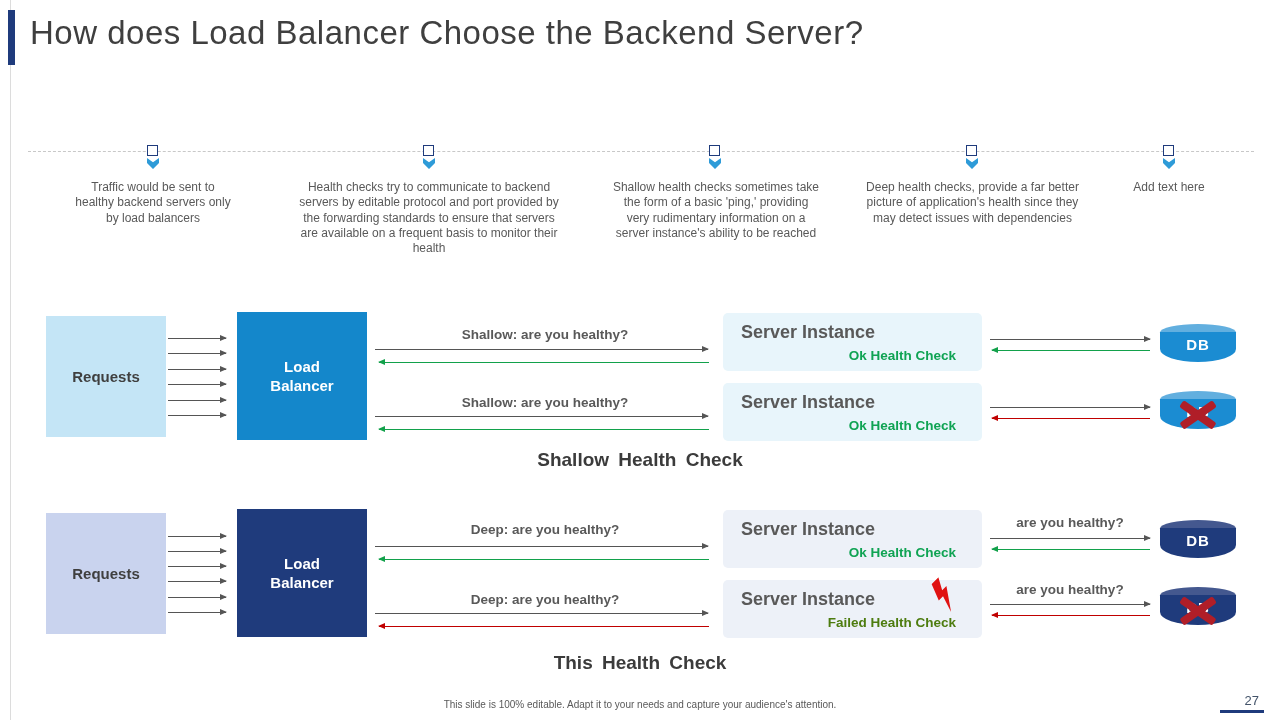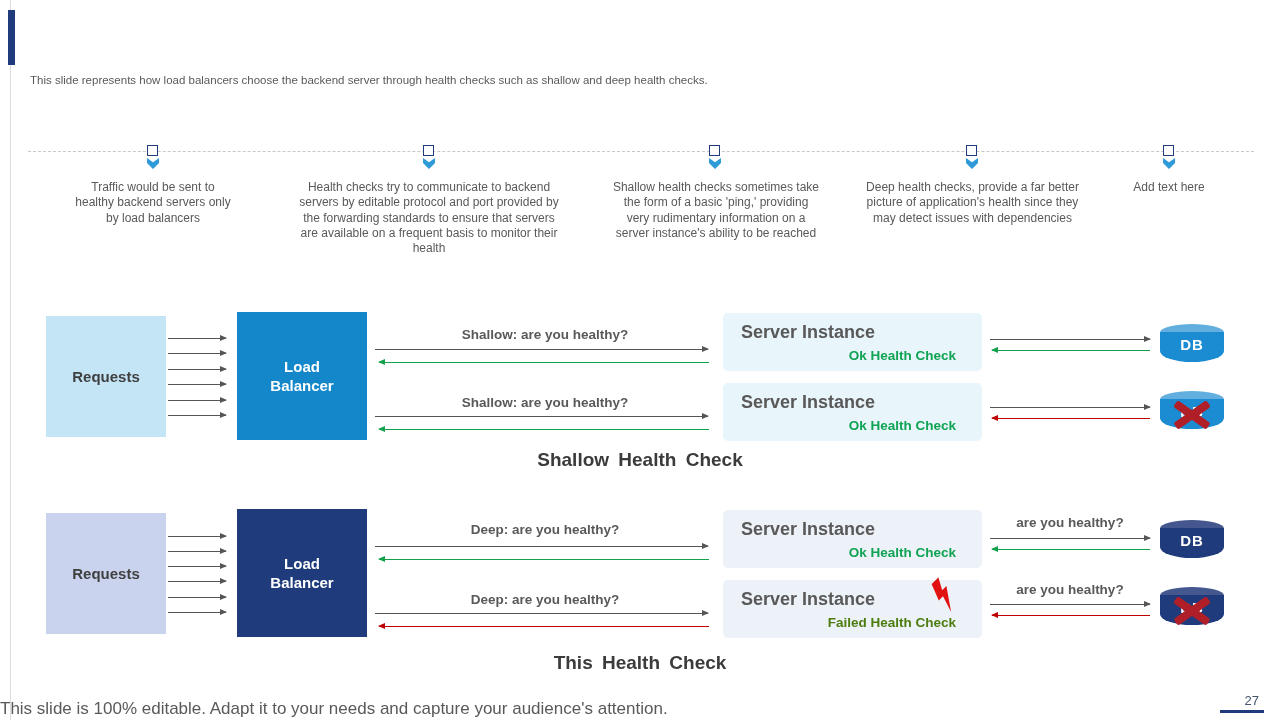--- a/index.html
+++ b/index.html
@@ -49,52 +49,52 @@
   .dir-right::after { right:-1px; border-left:7px solid currentColor; }
   .dir-left::after  { left:-1px;  border-right:7px solid currentColor; }
   .c-gray  { color:#555555; }
   .c-green { color:#12A14B; }
   .c-red   { color:#C00000; }
   .fan { left:168px; width:58px; }
 
   .q-label { position:absolute; font-size:13.5px; font-weight:bold; color:#595959; text-align:center; }
 
   
-  .db { position:absolute; left:1160px; width:64px; height:38px;text-decoration:underline; }
+  .db { position:absolute; left:1160px; width:76px; height:38px;text-decoration:underline; }
   .db-top  { position:absolute; left:0; right:0; top:0; height:17px; border-radius:50%; }
   .db-body { position:absolute; left:0; right:0; top:8px; bottom:0;
              border-radius:0 0 38px 38px / 0 0 13px 13px; }
   .db-blue .db-body { background:#1B8CD2; } .db-blue .db-top { background:#62AFDF; }
   .db-navy .db-body { background:#1F3B7C; } .db-navy .db-top { background:#44588F; }
   .db-label { position:absolute; left:0; width:100%; top:12px; text-align:center;
               color:#ffffff; font-weight:bold; font-size:15px; letter-spacing:1px; }
   .db-cross { position:absolute; left:50%; top:62%; width:0; height:0; }
   .db-cross::before, .db-cross::after { content:""; position:absolute; left:-20px; top:-4px;
               width:40px; height:7.5px; background:#B01E28; border-radius:2px; }
   .db-cross::before { transform:rotate(35deg); }
   .db-cross::after  { transform:rotate(-35deg); }
 
   .bolt { position:absolute; left:929px; top:577px; transform:rotate(-45deg); }
 
   .section-caption { position:absolute; left:340px; width:600px; text-align:center;
                      font-size:19px; font-weight:bold; color:#3B3B3B; word-spacing:4px; }
 
-  .footer { position:absolute; left:0; top:699px; width:1280px; text-align:left;
-            font-size:17px; color:#595959; }
+  .footer { position:absolute; left:0; top:699px; width:1280px; text-align:center;
+            font-size:10px; color:#595959; }
   .page-number { position:absolute; right:21px; bottom:12px; font-size:13px; color:#44546A; }
   .page-underline { position:absolute; right:16px; bottom:7px; width:44px; height:3.5px; background:#1F3B7C; }
 </style>
 </head>
 <body>
 
 <div class="slide">
 
   <div class="left-guide"></div>
   <div class="accent-bar"></div>
-  <p class="subtitle">This slide represents how load balancers choose the backend server through health checks such as shallow and deep health checks.</p>
+  <h1 class="title">How does Load Balancer Choose the Backend Server?</h1>
 
   <div>
     <div class="timeline-line"></div>
 
     <div class="marker" style="left:147px"></div>
     <div class="chevron" style="left:147px"></div>
     <div class="tl-text" style="left:73px;width:160px">Traffic would be sent to healthy backend servers only by load balancers</div>
 
     <div class="marker" style="left:423px"></div>
     <div class="chevron" style="left:423px"></div>

